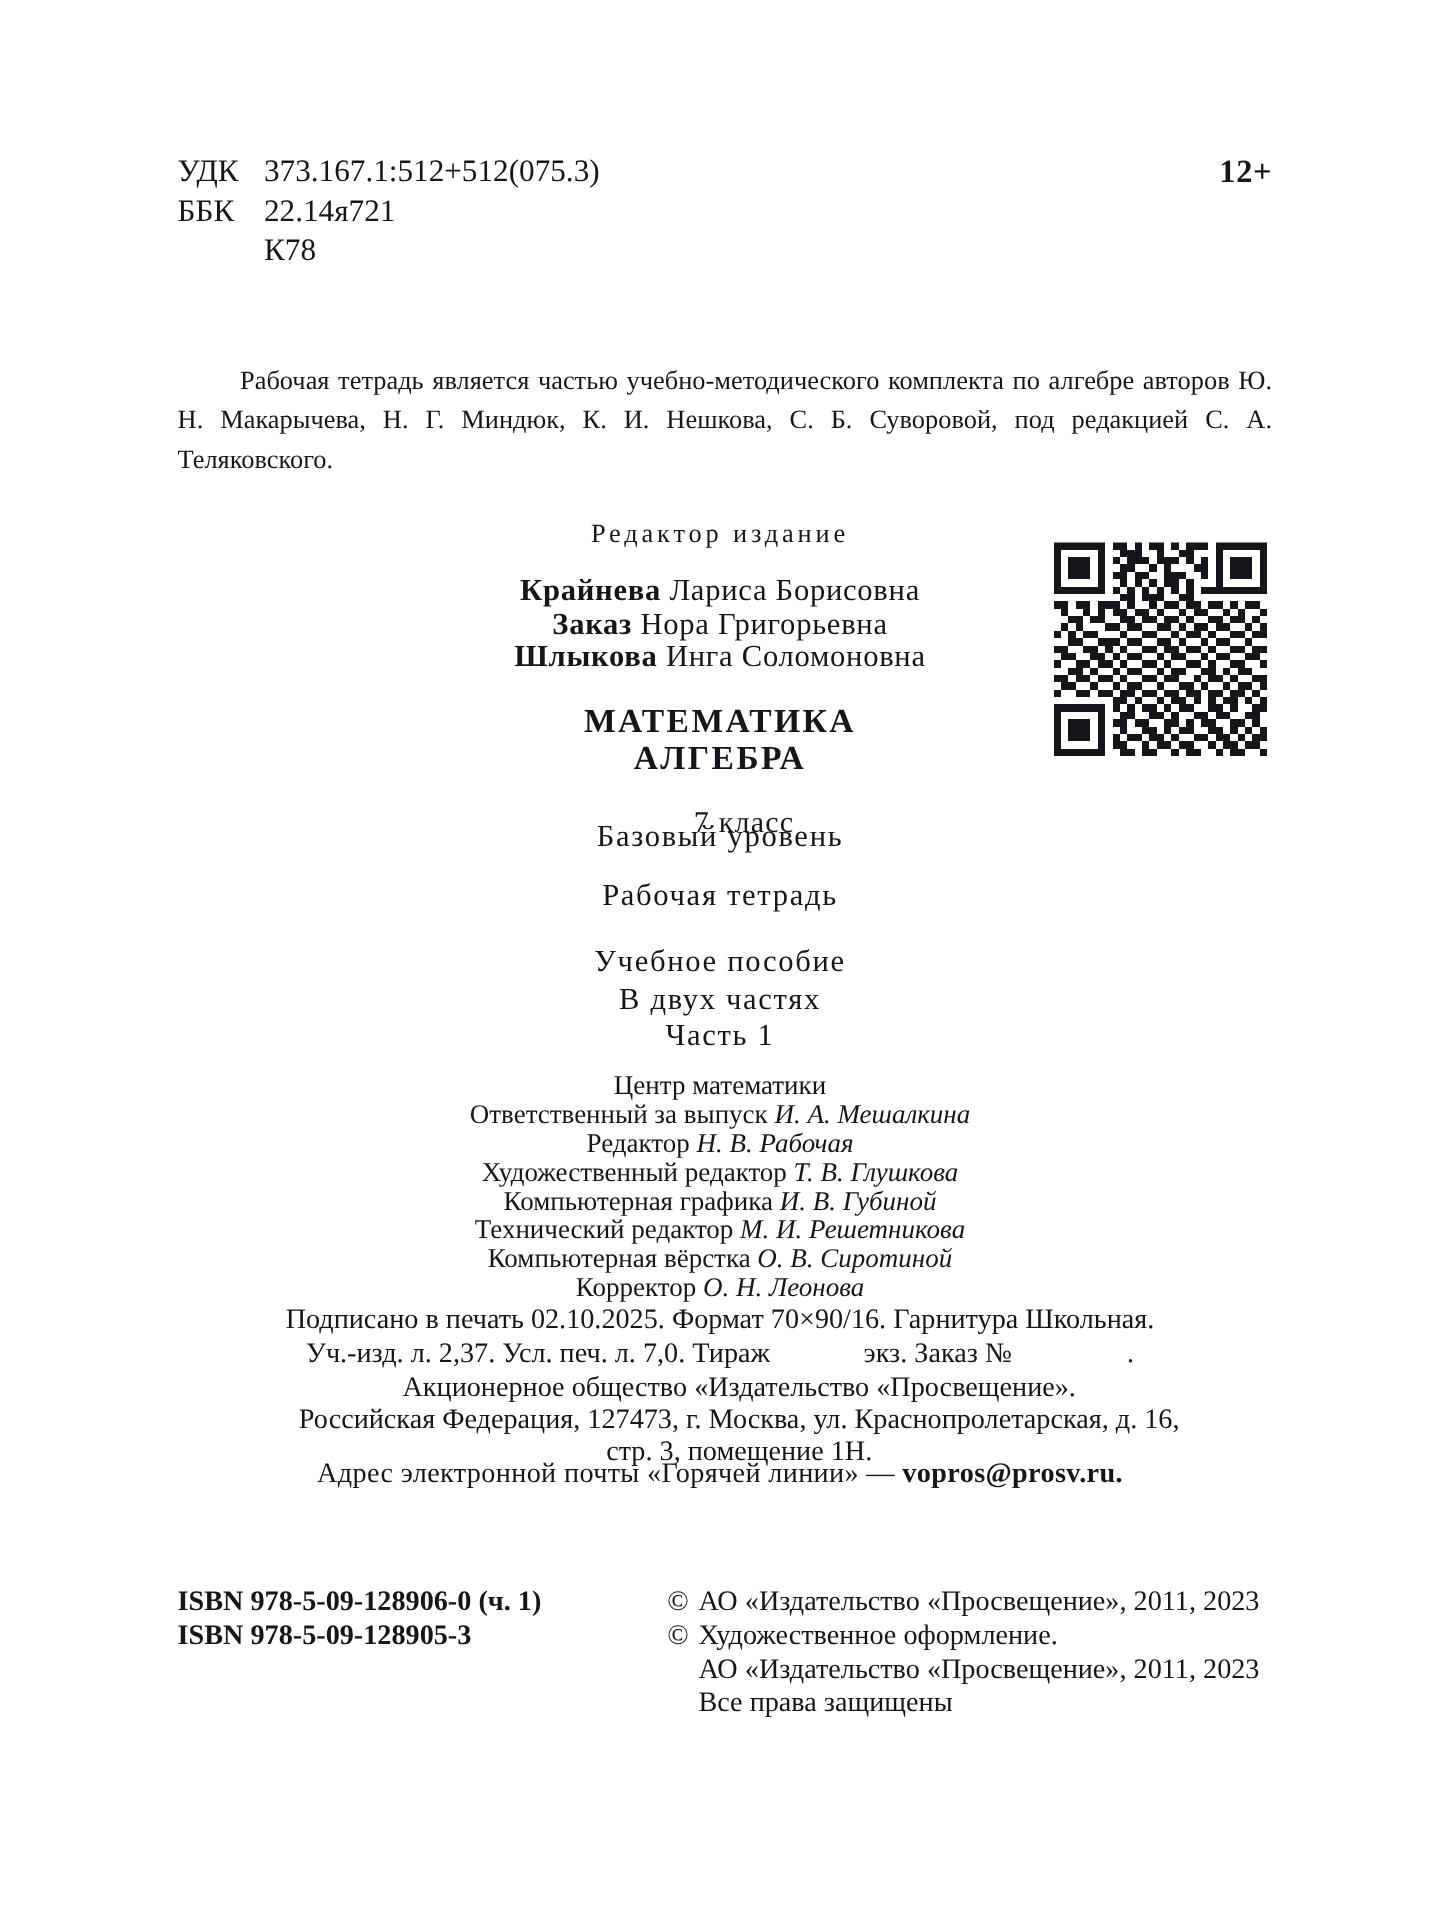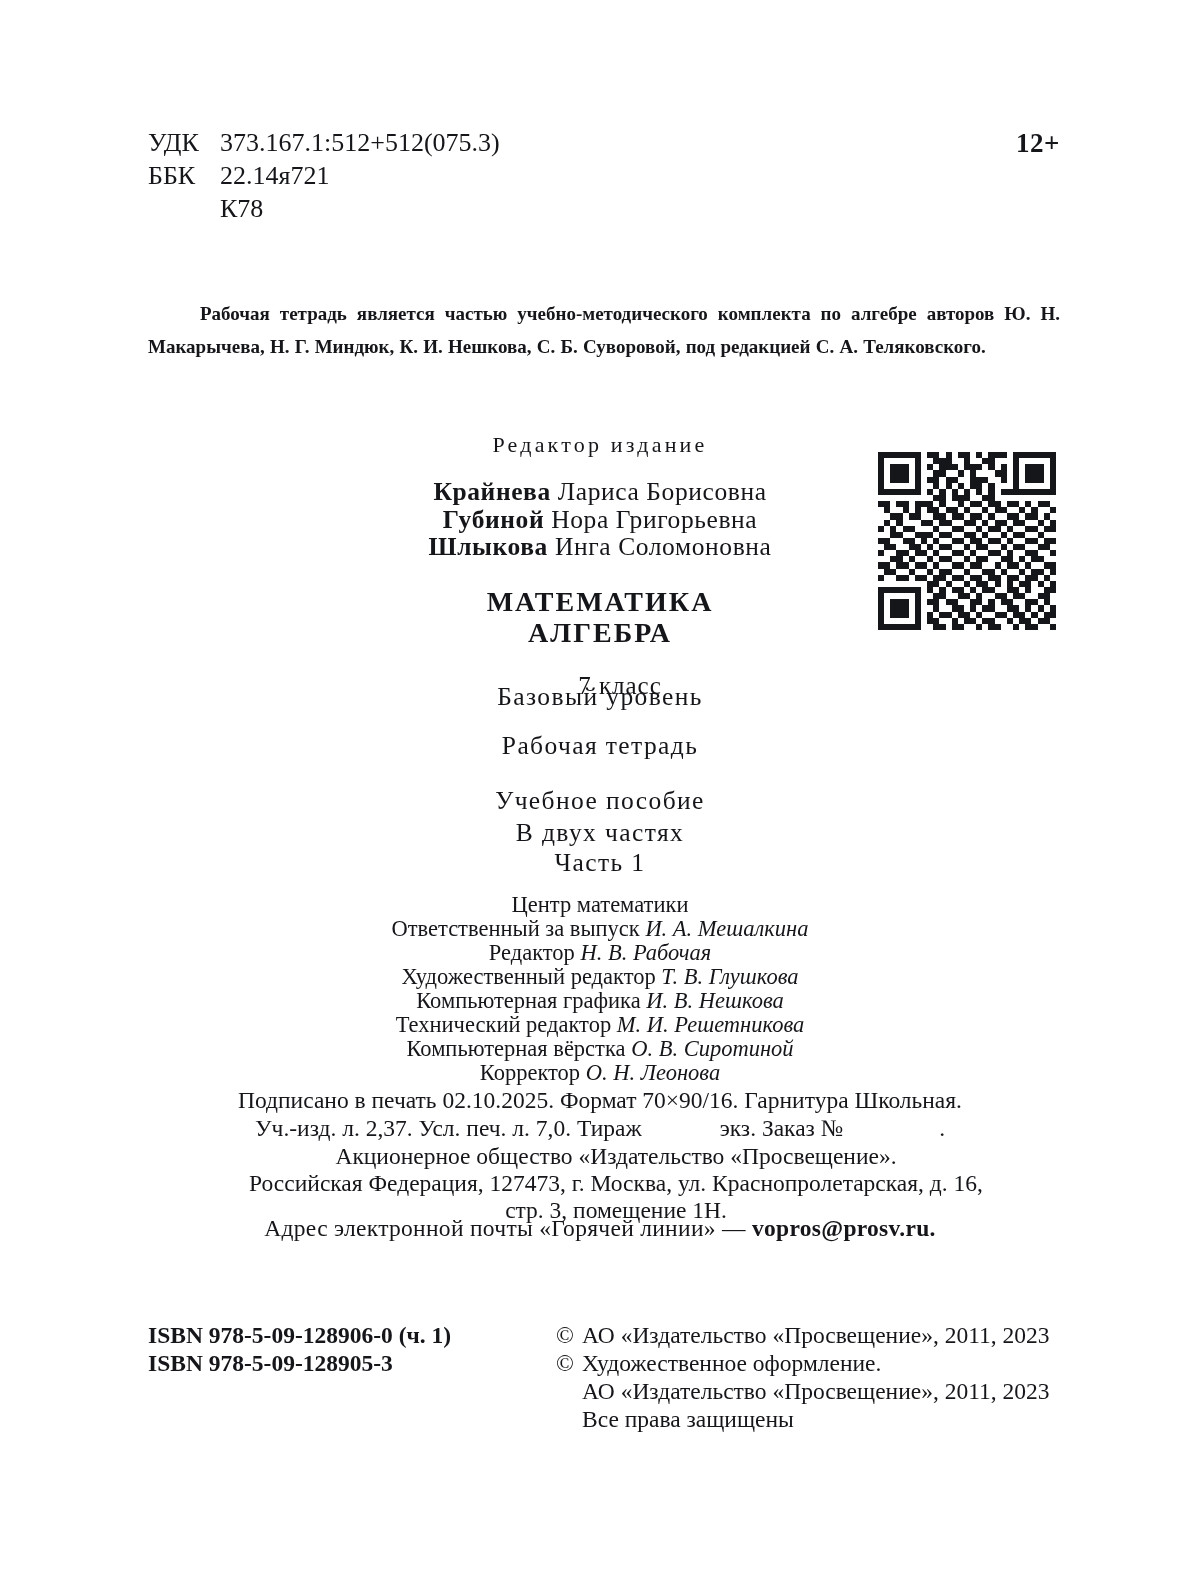--- a/index.html
+++ b/index.html
@@ -48,26 +48,25 @@
     font-weight: bold;
     letter-spacing: .5px;
   }
 
   
   #annotation {
     position: absolute;
     left: 148px;
     top: 278px;
     width: 912px;
-    font-size: 19px;
+    font-size: 22px;
     line-height: 33px;
     text-align: justify;
     text-indent: 52px;
     word-spacing: 0.5px;
-    font-weight: bold;
   }
 
   
   .center-col {
     position: absolute;
     left: 0;
     width: 1200px;
     text-align: center;
   }
 
@@ -221,21 +220,21 @@
   <p id="annotation">Рабочая тетрадь является частью учебно-методического комплекта по алгебре авторов Ю. Н. Макарычева, Н. Г. Миндюк, К. И. Нешкова, С. Б. Суворовой, под редакцией С. А. Теляковского.</p>
 
   <div class="center-col" id="edition-kind">Редактор издание</div>
 
   <div class="center-col" id="authors">
     <span class="author">
       <span class="surname">Крайнева</span>
       <span>Лариса Борисовна</span>
     </span>
     <span class="author">
-      <span class="surname">Губиной</span>
+      <span class="surname">Заказ</span>
       <span>Нора Григорьевна</span>
     </span>
     <span class="author">
       <span class="surname">Шлыкова</span>
       <span>Инга Соломоновна</span>
     </span>
   </div>
 
   <div class="center-col" id="main-title">
     <span>МАТЕМАТИКА</span>
@@ -247,21 +246,21 @@
   <div class="center-col" id="workbook">Рабочая тетрадь</div>
   <div class="center-col" id="manual-kind">Учебное пособие</div>
   <div class="center-col" id="parts-info">В двух частях</div>
   <div class="center-col" id="part-number">Часть 1</div>
 
   <div class="center-col" id="credits">
     <span class="credit-line"><span>Центр математики</span><span class="person"></span></span>
     <span class="credit-line"><span>Ответственный за выпуск </span><span class="person">И. А. Мешалкина</span></span>
     <span class="credit-line"><span>Редактор </span><span class="person">Н. В. Рабочая</span></span>
     <span class="credit-line"><span>Художественный редактор </span><span class="person">Т. В. Глушкова</span></span>
-    <span class="credit-line"><span>Компьютерная графика </span><span class="person">И. В. Нешкова</span></span>
+    <span class="credit-line"><span>Компьютерная графика </span><span class="person">И. В. Губиной</span></span>
     <span class="credit-line"><span>Технический редактор </span><span class="person">М. И. Решетникова</span></span>
     <span class="credit-line"><span>Компьютерная вёрстка </span><span class="person">О. В. Сиротиной</span></span>
     <span class="credit-line"><span>Корректор </span><span class="person">О. Н. Леонова</span></span>
   </div>
 
   <div class="center-col" id="imprint">
     <span class="imprint-line">Подписано в печать 02.10.2025. Формат 70×90/16. Гарнитура Школьная.</span>
     <span class="imprint-line"><span>Уч.-изд. л. 2,37. Усл. печ. л. 7,0. Тираж</span><span class="gap-small"></span><span>экз. Заказ №</span><span class="gap-large"></span><span>.</span></span>
   </div>
 

